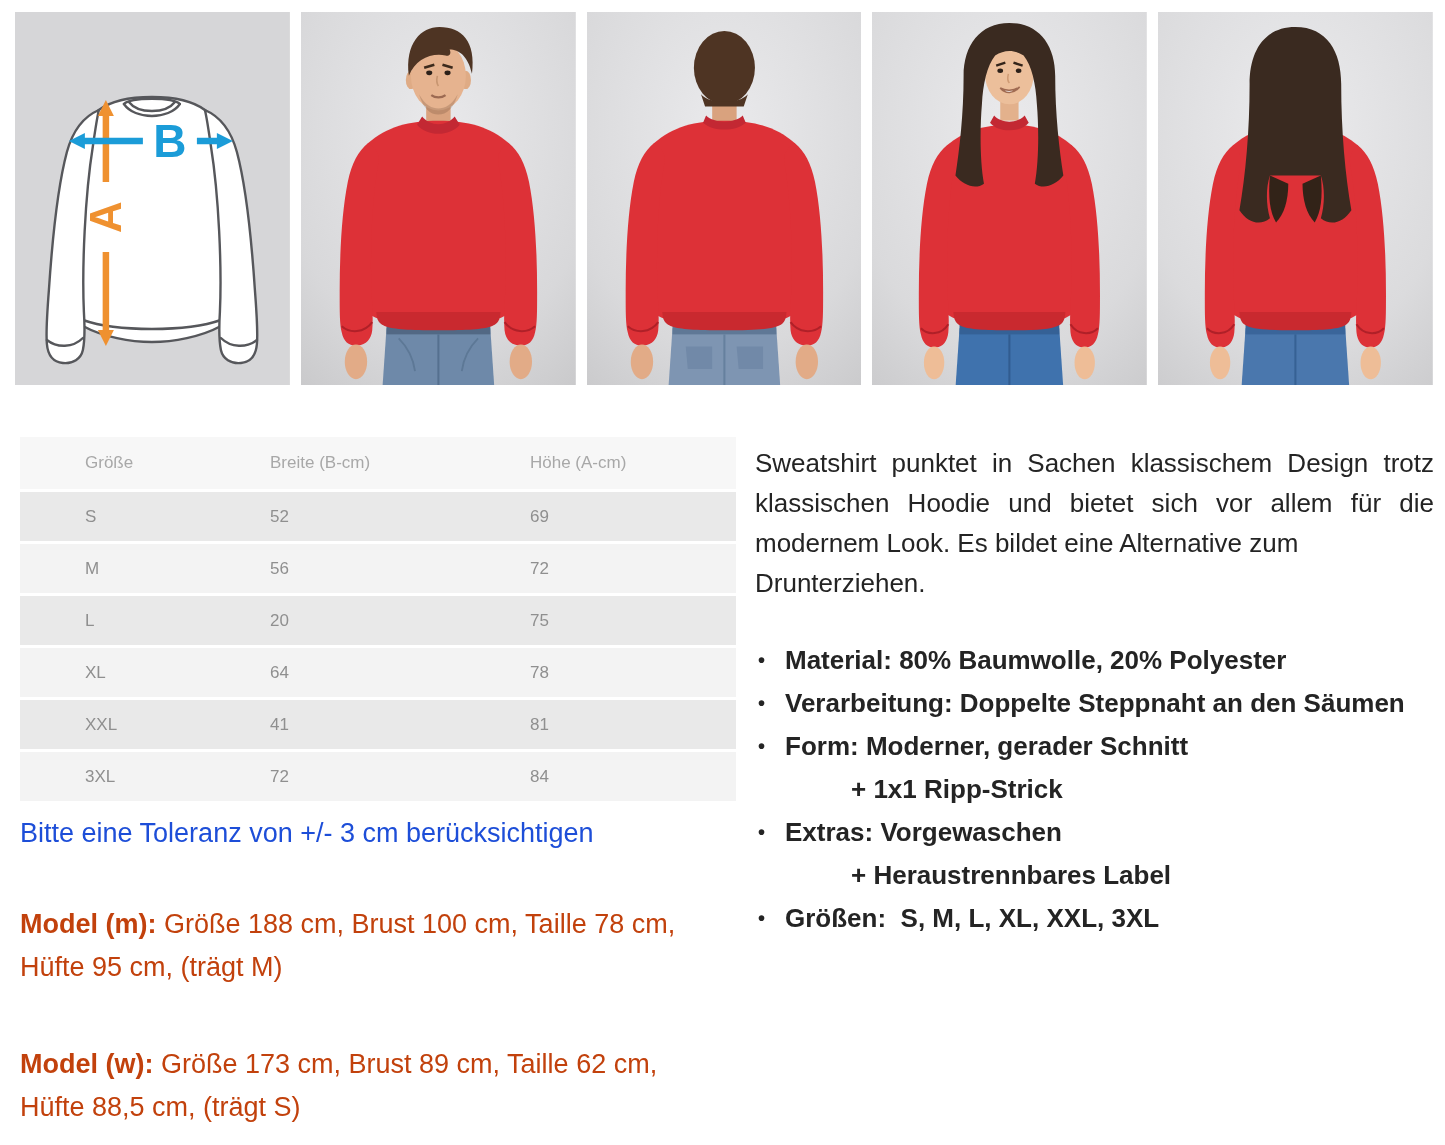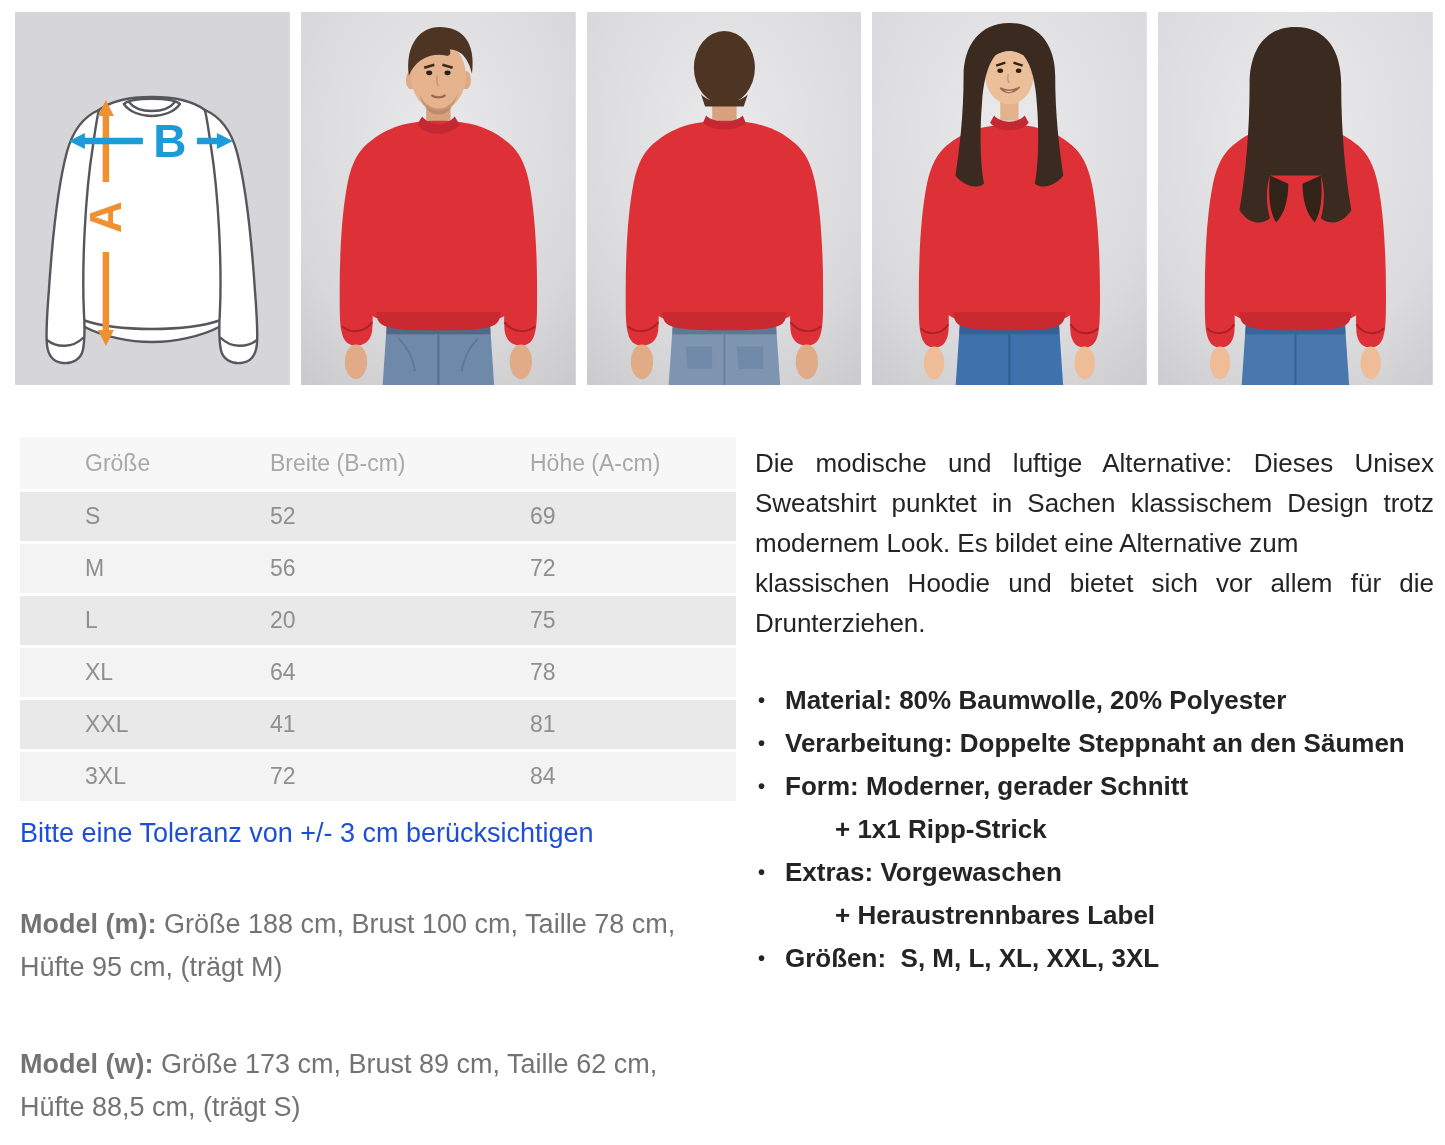--- a/index.html
+++ b/index.html
@@ -6,37 +6,37 @@
   body{
     width:1445px;height:1145px;position:relative;background:#ffffff;
     font-family:"Liberation Sans",sans-serif;color:#262626;overflow:hidden;
   }
   
   .gallery{position:absolute;left:15px;top:12px;width:1418px;height:373px;display:flex;gap:11px;}
   .panel{flex:1;height:373px;overflow:hidden;}
   .panel svg{display:block;width:100%;height:100%;}
   
   .left-col{position:absolute;left:20px;top:437px;width:716px;}
-  table.size{width:716px;border-collapse:separate;border-spacing:0;font-size:23px;}
+  table.size{width:716px;border-collapse:separate;border-spacing:0;font-size:17px;}
   table.size th{background:#f7f7f7;color:#a8a8a8;font-weight:normal;text-align:left;
     height:52px;padding:0 0 0 65px;border-bottom:3px solid #fff;}
   table.size td{color:#8f8f8f;height:49px;padding:0 0 0 65px;border-bottom:3px solid #fff;}
   table.size tbody tr:nth-child(odd) td{background:#e9e9e9;}
   table.size tbody tr:nth-child(even) td{background:#f3f3f3;}
   .tolerance{margin-top:14px;font-size:27px;color:#1d4ed8;}
-  .model-block{margin-top:54px;font-size:27px;line-height:43px;width:706px;color:#737373;}
+  .model-block{margin-top:54px;font-size:27px;line-height:43px;width:706px;color:#c2410c;}
   .model-block b{font-weight:bold;}
   
   .right-col{position:absolute;left:755px;top:443px;width:679px;font-size:26px;color:#242424;}
   .desc-line{line-height:40px;white-space:normal;}
   .desc-line.just{text-align:justify;text-align-last:justify;}
   ul.features{list-style:none;margin:36px 0 0 0;padding:0;}
   ul.features li{position:relative;padding-left:30px;line-height:43px;white-space:pre-wrap;font-weight:bold;}
   ul.features li::before{content:"\2022";position:absolute;left:3px;top:0;font-size:20px;color:#242424;}
-  ul.features .sub{margin-left:50px;white-space:pre-wrap;}
+  ul.features .sub{margin-left:66px;white-space:pre-wrap;}
 </style>
 </head>
 <body>
 
 <div class="gallery">
 
   <div class="panel">
     <svg viewBox="0 0 275 373" preserveAspectRatio="xMidYMid slice">
       <rect width="275" height="373" fill="#d6d6d8"></rect>
       <g stroke="#56575b" stroke-width="2.4" fill="#ffffff" stroke-linejoin="round" stroke-linecap="round">
@@ -268,24 +268,23 @@
     <b>Model (m):</b><span> Größe 188 cm, Brust 100 cm, Taille 78 cm, Hüfte 95 cm, (trägt M)</span>
   </div>
 
   <div class="model-block">
     <b>Model (w):</b><span> Größe 173 cm, Brust 89 cm, Taille 62 cm, Hüfte 88,5 cm, (trägt S)</span>
   </div>
 </div>
 
 <div class="right-col">
   <div>
-      <div class="desc-line just">Die modische und luftige Alternative: Dieses Unisex</div>
       <div class="desc-line just">Sweatshirt punktet in Sachen klassischem Design trotz</div>
+      <div class="desc-line just">klassischen Hoodie und bietet sich vor allem für die</div>
       <div class="desc-line">modernem Look. Es bildet eine Alternative zum</div>
-      <div class="desc-line just">klassischen Hoodie und bietet sich vor allem für die</div>
       <div class="desc-line">Drunterziehen.</div>
     </div>
   <ul class="features">
       <li>Material: 80% Baumwolle, 20% Polyester</li>
       <li>Verarbeitung: Doppelte Steppnaht an den Säumen</li>
       <li>Form: Moderner, gerader Schnitt<div class="sub">+ 1x1 Ripp-Strick</div></li>
       <li>Extras: Vorgewaschen<div class="sub">+ Heraustrennbares Label</div></li>
       <li>Größen:  S, M, L, XL, XXL, 3XL</li>
     </ul>
 </div>

